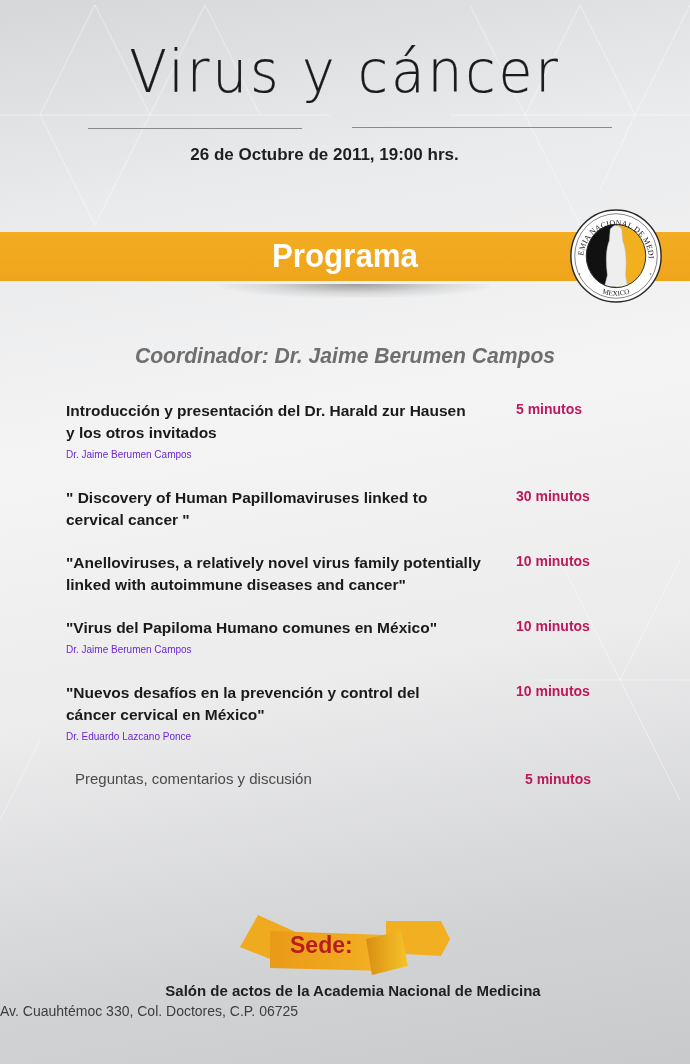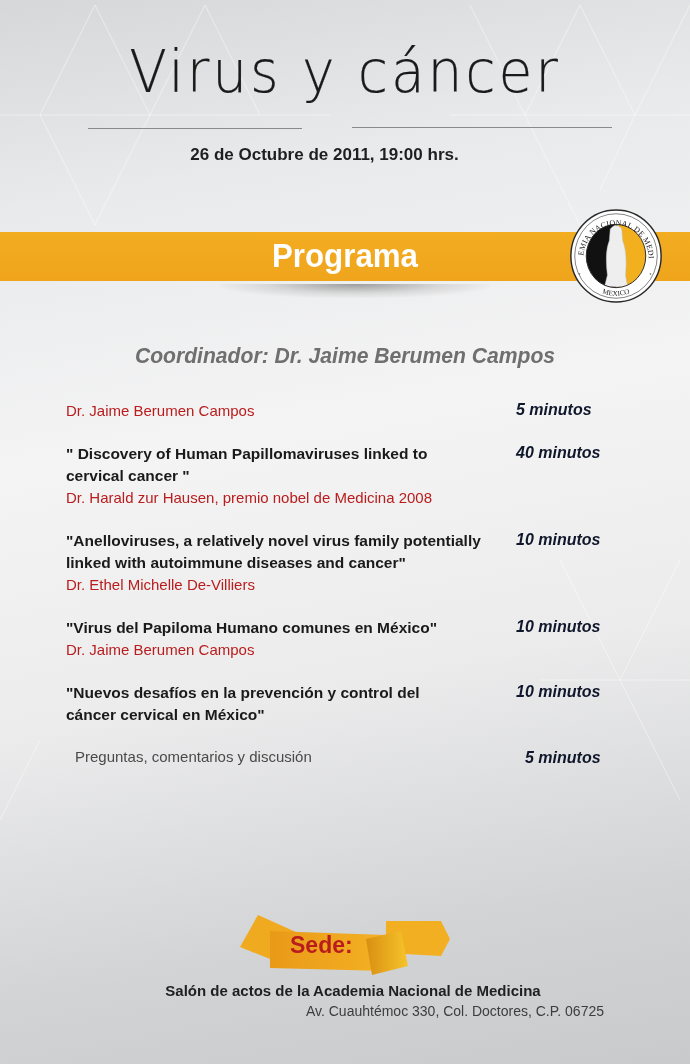--- a/index.html
+++ b/index.html
@@ -37,37 +37,37 @@
     }
     .seal { position: absolute; left: 568px; top: 208px; width: 96px; height: 96px; }
     .coordinator {
       position: absolute; left: 0; top: 343px; width: 690px; text-align: center;
       font-style: italic; font-weight: bold; font-size: 22px; color: #6f6f6f;
       transform: scaleX(0.96);
     }
     .program { position: absolute; left: 66px; top: 400px; width: 580px; }
     .item { position: relative; margin-bottom: 21px; }
     .item-title { font-weight: bold; font-size: 15.5px; line-height: 22px; width: 400px; color: #1a1a1a; }
-    .item-speaker { font-size: 15px; line-height: 22px; color: #b91c1c; }
+    .item-speaker { font-size: 10px; line-height: 22px; color: #6d28d9; }
     .item-plain { font-size: 15px; line-height: 22px; color: #4a4a4a; }
     .duration {
       position: absolute; left: 450px; top: 1px;
-      font-style: italic; font-weight: bold; font-size: 16px; color: #0f172a;
+      font-weight: bold; font-size: 14px; color: #be185d;
       font-weight: 600;
     }
     .sede-ribbon { position: absolute; left: 236px; top: 913px; width: 216px; height: 66px; }
     .sede-label {
       position: absolute; left: 290px; top: 932px; font-size: 23px; font-weight: bold; color: #b91c1c;
     }
     .venue {
       position: absolute; left: 8px; top: 982px; width: 690px; text-align: center;
       font-weight: bold; font-size: 15px; color: #1f1f1f;
     }
     .address {
-      position: absolute; left: 0; top: 1003px; width: 604px; text-align: right;
+      position: absolute; left: 0; top: 1003px; width: 604px; text-align: left;
       font-size: 14px; color: #3d3d3d;
     }
   </style>
 </head>
 <body>
 
 <svg class="bg-pattern" viewBox="0 0 690 1064">
   <g stroke="#ffffff" stroke-opacity="0.45" stroke-width="1" fill="none">
     <polyline points="40,115 95,5 150,115"></polyline>
     <polyline points="150,115 205,5 260,115"></polyline>
@@ -117,40 +117,40 @@
     <textPath href="#sealArcBot" startOffset="50%" text-anchor="middle">MEXICO</textPath>
   </text>
   <text x="11" y="72" font-size="5" fill="#333">*</text>
   <text x="85" y="72" font-size="5" fill="#333">*</text>
 </svg>
 
 <div class="coordinator">Coordinador: Dr. Jaime Berumen Campos</div>
 
 <div class="program">
   <div class="item">
+    <div class="item-title">Introducción y presentación del Dr. Harald zur Hausen y los otros invitados</div>
     <div class="item-speaker">Dr. Jaime Berumen Campos</div>
     <div class="duration">5 minutos</div>
   </div>
   <div class="item" style="margin-top:0;">
     <div class="item-title" style="width:390px;">" Discovery of Human Papillomaviruses linked to cervical cancer "</div>
-    <div class="item-speaker">Dr. Harald zur Hausen, premio nobel de Medicina 2008</div>
-    <div class="duration">40 minutos</div>
+    <div class="duration">30 minutos</div>
   </div>
   <div class="item">
     <div class="item-title" style="width:415px;">"Anelloviruses, a relatively novel virus family potentially linked with autoimmune diseases and cancer"</div>
-    <div class="item-speaker">Dr. Ethel Michelle De-Villiers</div>
     <div class="duration">10 minutos</div>
   </div>
   <div class="item">
     <div class="item-title" style="width:420px;">"Virus del Papiloma Humano comunes en México"</div>
     <div class="item-speaker">Dr. Jaime Berumen Campos</div>
     <div class="duration">10 minutos</div>
   </div>
   <div class="item">
     <div class="item-title" style="width:395px;">"Nuevos desafíos en la prevención y control del cáncer cervical en México"</div>
+    <div class="item-speaker">Dr. Eduardo Lazcano Ponce</div>
     <div class="duration">10 minutos</div>
   </div>
   <div class="item" style="margin-top:-1px;margin-left:9px;">
     <div class="item-plain">Preguntas, comentarios y discusión</div>
     <div class="duration" style="top:3px;">5 minutos</div>
   </div>
 </div>
 
 <svg class="sede-ribbon" viewBox="0 0 216 66">
   <defs>

